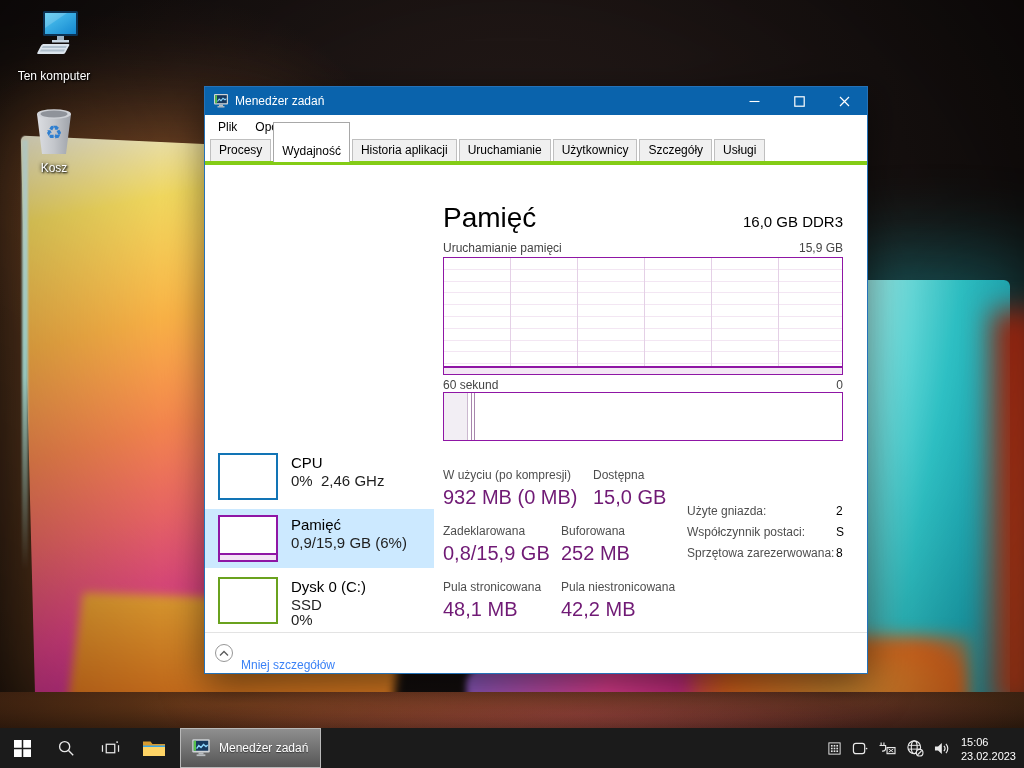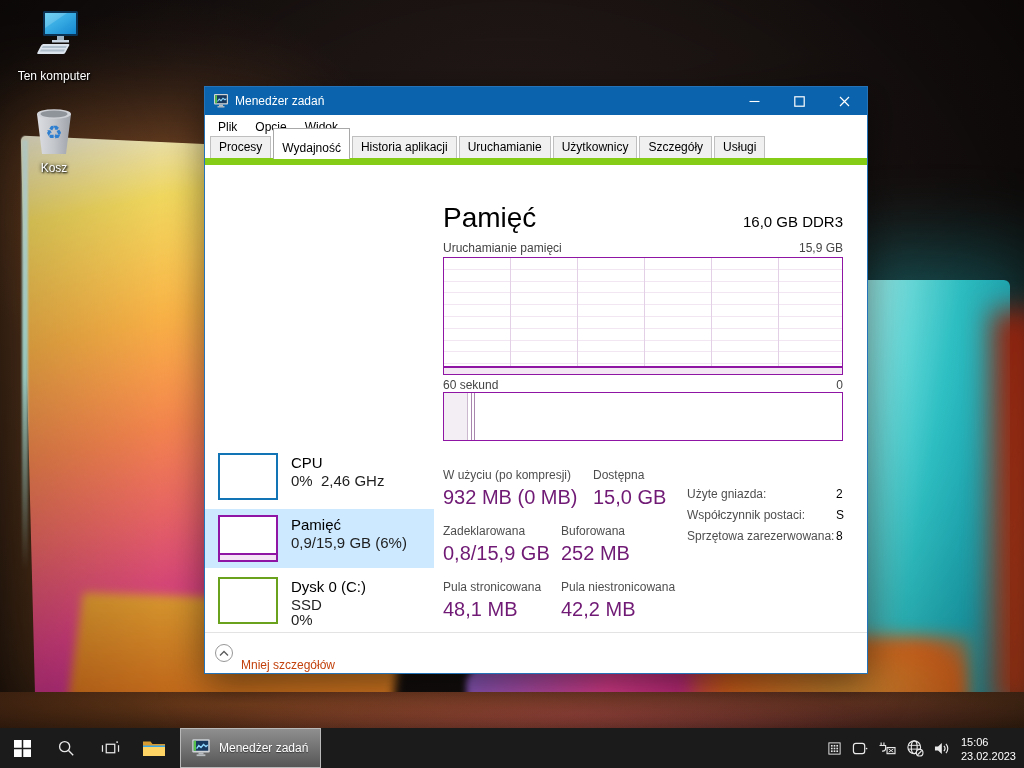--- a/index.html
+++ b/index.html
@@ -41,23 +41,23 @@
   
   #win { position:absolute; z-index:5; left:204px; top:86px; width:664px; height:588px; background:#fff;
          border:1px solid #2472b8; box-shadow:0 12px 38px rgba(0,0,0,.55); }
   .titlebar { height:28px; background:#0a63ac; display:flex; align-items:center; color:#fff; }
   .titlebar .ticon { margin:0 6px 0 8px; display:flex; }
   .titlebar .ttext { font-size:12px; }
   .caption-btns { margin-left:auto; display:flex; height:100%; }
   .cbtn { width:45px; height:100%; display:flex; align-items:center; justify-content:center; }
   .menubar { height:24px; background:#fff; display:flex; align-items:center; padding-left:4px; }
   .menu-item { font-size:12px; color:#000; padding:4px 9px; }
-  .tabbar { height:26px; background:#fff; display:flex; align-items:flex-end; padding-left:5px; border-bottom:7px solid #84cc16; }
+  .tabbar { height:26px; background:#fff; display:flex; align-items:flex-end; padding-left:5px; border-bottom:4px solid #84cc16; }
   .tab { font-size:12px; color:#000; background:#f0f0f0; border:1px solid #bfbfbf; border-bottom:none; padding:3px 8px 4px; margin-right:2px; position:relative; }
-  .tab.active { background:#fff; padding-top:12px; margin-bottom:-1px; border-color:#a8a8a8; z-index:1; }
+  .tab.active { background:#fff; padding-top:21px; margin-bottom:-1px; border-color:#a8a8a8; z-index:1; }
 
   .win-body { display:flex; height:471px;align-items:flex-end; }
   .sidebar { width:229px; padding-top:13px; }
   .perf-item { display:flex; align-items:flex-start; padding:6px 0 6px 13px; margin-bottom:3px; }
   .perf-item.selected { background:#cce9ff; }
   .thumb { width:60px; height:47px; background:#fff; position:relative; flex:0 0 auto; }
   .thumb.cpu { border:2px solid #1274b5; }
   .thumb.mem { border:2px solid #8f16a5; }
   .thumb.mem::after { content:""; position:absolute; left:0; right:0; bottom:0; height:5px; background:#f3e3f5; border-top:2px solid #8f16a5; }
   .thumb.dsk { border:2px solid #6aa21e; }
@@ -84,29 +84,29 @@
   .seg-used { width:24px; background:#f2eef4; border-right:1px solid #cbb8cf; }
   .seg-gap3 { width:3px; } .seg-gap2 { width:2px; }
   .seg-line { width:1px; background:#a886ad; }
 
   .stats { margin-top:27px; }
   .srow { display:flex; }
   .scell { display:block; }
   .scell.w150 { width:150px; } .scell.w118 { width:118px; }
   .slabel { font-size:12px; color:#4e4e4e; margin-bottom:3px; }
   .svalue { font-size:20px; color:#701a75; line-height:24px; margin-bottom:15px; white-space:nowrap; }
-  .details { position:absolute; top:302px; right:22px; width:158px; overflow:hidden; }
+  .details { position:absolute; top:319px; right:22px; width:158px; overflow:hidden; }
   .drow { display:flex; font-size:12px; margin-bottom:7px; }
   .dlabel { color:#4e4e4e; white-space:nowrap; }
   .dvalue { margin-left:auto; color:#000; width:9px; overflow:hidden; }
 
   .win-footer { position:absolute; left:0; right:0; bottom:0; height:41px; border-top:1px solid #e3e3e3; display:flex; align-items:center; padding-left:10px; background:#fff; }
   .less-btn { display:flex; align-items:center; }
   .circle-ico { width:18px; height:18px; border:1px solid #979797; border-radius:50%; display:flex; align-items:center; justify-content:center; margin-right:8px; }
-  .less-txt { font-size:12px; color:#c2410c;margin-top:24px; }
+  .less-txt { font-size:12px; color:#3b82f6;margin-top:24px; }
 
   
   #taskbar { position:absolute; z-index:10; left:0; bottom:0; width:1024px; height:40px; background:#1b1b1b; display:flex; align-items:center; }
   .tb-btn { width:44px; height:40px; display:flex; align-items:center; justify-content:center; }
   .tb-app { height:40px; display:flex; align-items:center; padding:0 12px 0 10px; margin-left:4px;
             background:linear-gradient(#8f8f8f,#565656); border:1px solid #b9b9b9; }
   .tb-app .atext { color:#fff; font-size:12px; margin-left:8px; text-shadow:0 1px 1px rgba(0,0,0,.5); }
   .tb-spacer { flex:1; }
   .tray { display:flex; align-items:center; gap:9px; margin-right:10px; }
   .clock { text-align:left; color:#fff; font-size:11px; line-height:14px; margin-right:8px; padding-top:1px; }

